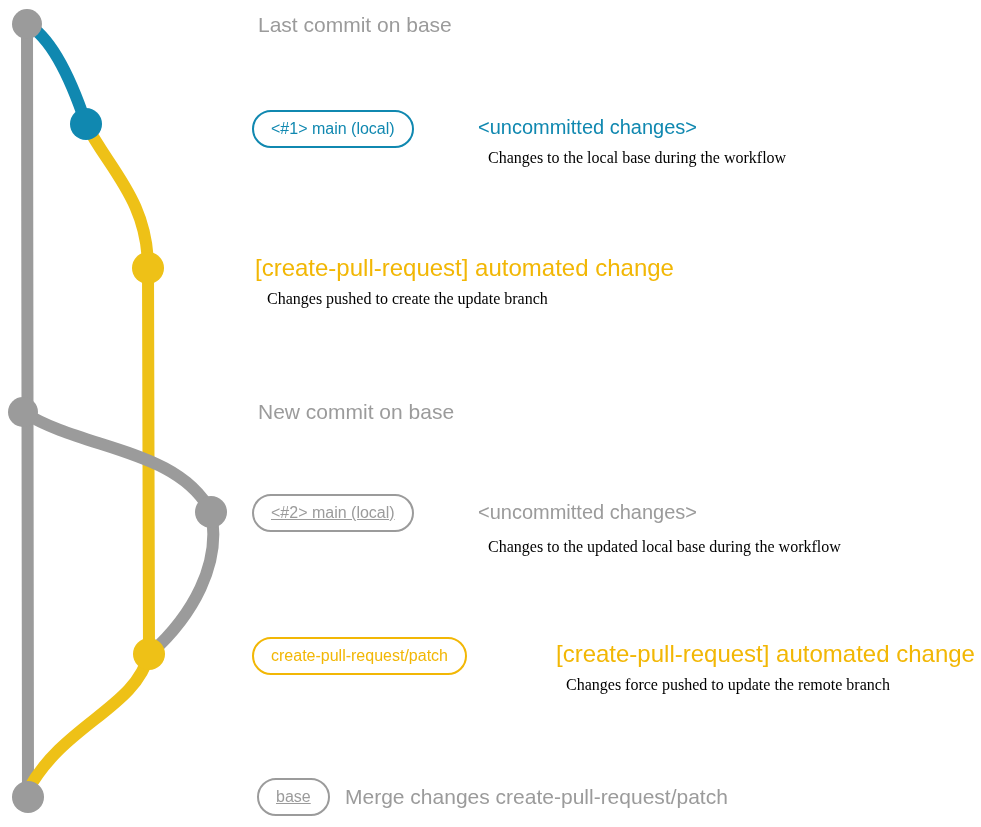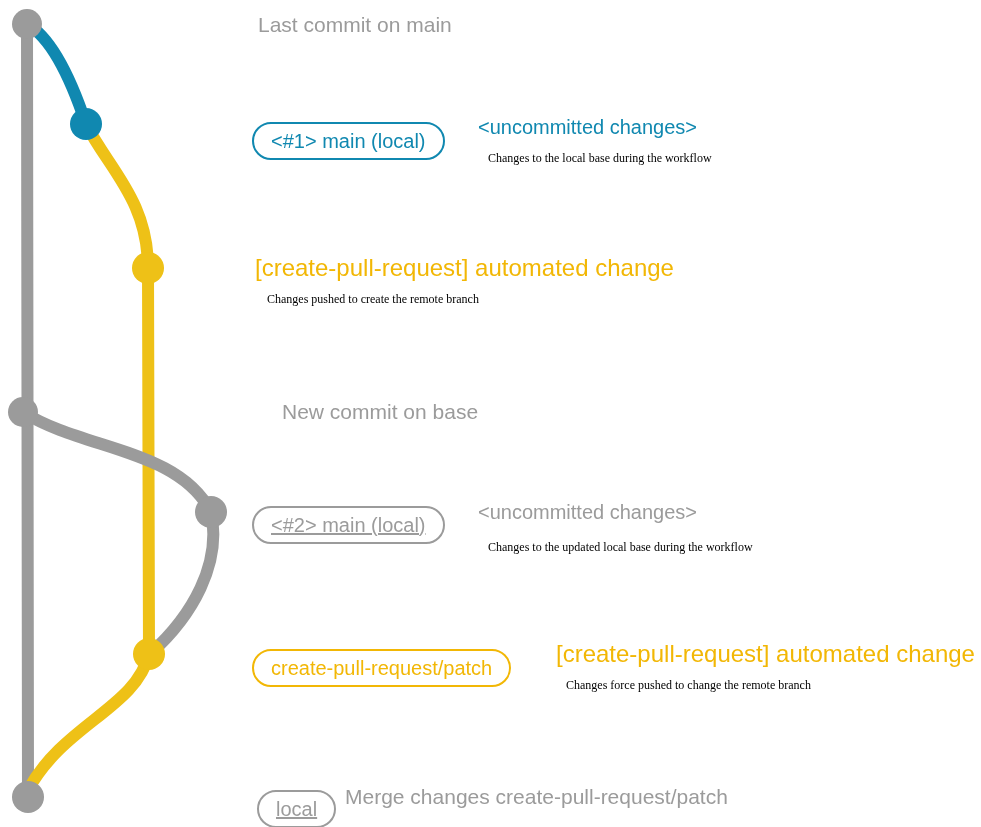--- a/index.html
+++ b/index.html
@@ -33,34 +33,33 @@
     color: var(--color-teal, #1088B0);
     font-size: 20px;
   }
   .label-yellow {
     color: var(--color-yellow_text, #F2B705);
     font-size: 24px;
   }
   .caption {
     font-family: "Liberation Serif", serif;
     color: var(--color-caption, #000000);
-    font-size: 12px;
+    font-size: 16px;
   }
   .badge {
     display: inline-flex;
     align-items: center;
     justify-content: center;
     border: 2px solid;
     border-radius: 19px;
     padding: 5px 17px;
-    font-size: 20px;
+    font-size: 16px;
     background: #ffffff;
     box-sizing: border-box;
     min-height: 38px;
-    margin-top: 12px;
   }
   .badge-teal   { color: var(--color-teal, #1088B0);        border-color: var(--color-teal, #1088B0); }
   .badge-gray   { color: var(--color-gray_text, #9B9B9B);   border-color: var(--color-gray_text, #9B9B9B); text-decoration: underline; }
   .badge-yellow { color: var(--color-yellow_text, #F2B705); border-color: var(--color-yellow_text, #F2B705); }
 </style>
 </head>
 <body>
 
 <div class="canvas">
 
@@ -82,35 +81,35 @@
 
     <circle cx="27" cy="24" r="15" fill="var(--color-gray_line, #9B9B9B)"></circle>
     <circle cx="86" cy="124" r="16" fill="var(--color-teal, #1088B0)"></circle>
     <circle cx="148" cy="268" r="16" fill="var(--color-yellow, #EEC117)"></circle>
     <circle cx="23" cy="412" r="15" fill="var(--color-gray_line, #9B9B9B)"></circle>
     <circle cx="211" cy="512" r="16" fill="var(--color-gray_line, #9B9B9B)"></circle>
     <circle cx="149" cy="654" r="16" fill="var(--color-yellow, #EEC117)"></circle>
     <circle cx="28" cy="797" r="16" fill="var(--color-gray_line, #9B9B9B)"></circle>
   </svg>
 
-  <div class="abs label-gray" style="left:258px; top:25px;">Last commit on main</div>
+  <div class="abs label-gray" style="left:258px; top:25px;">Last commit on base</div>
 
   <div class="abs badge badge-teal" style="left:252px; top:129px;">&lt;#1&gt; main (local)</div>
   <div class="abs label-teal" style="left:478px; top:127px;">&lt;uncommitted changes&gt;</div>
   <div class="abs caption" style="left:488px; top:158px;">Changes to the local base during the workflow</div>
 
   <div class="abs label-yellow" style="left:255px; top:268px;">[create-pull-request] automated change</div>
-  <div class="abs caption" style="left:267px; top:299px;">Changes pushed to create the remote branch</div>
+  <div class="abs caption" style="left:267px; top:299px;">Changes pushed to create the update branch</div>
 
-  <div class="abs label-gray" style="left:258px; top:412px;margin-left:24px;">New commit on base</div>
+  <div class="abs label-gray" style="left:258px; top:412px;">New commit on base</div>
 
   <div class="abs badge badge-gray" style="left:252px; top:513px;">&lt;#2&gt; main (local)</div>
   <div class="abs label-gray" style="left:478px; top:512px; font-size:20px;">&lt;uncommitted changes&gt;</div>
   <div class="abs caption" style="left:488px; top:547px;">Changes to the updated local base during the workflow</div>
 
   <div class="abs badge badge-yellow" style="left:252px; top:656px;">create-pull-request/patch</div>
   <div class="abs label-yellow" style="left:556px; top:654px;">[create-pull-request] automated change</div>
-  <div class="abs caption" style="left:566px; top:685px;">Changes force pushed to change the remote branch</div>
+  <div class="abs caption" style="left:566px; top:685px;">Changes force pushed to update the remote branch</div>
 
-  <div class="abs badge badge-gray" style="left:257px; top:797px;">local</div>
+  <div class="abs badge badge-gray" style="left:257px; top:797px;">base</div>
   <div class="abs label-gray" style="left:345px; top:797px;">Merge changes create-pull-request/patch</div>
 
 </div>
 
 </body></html>

